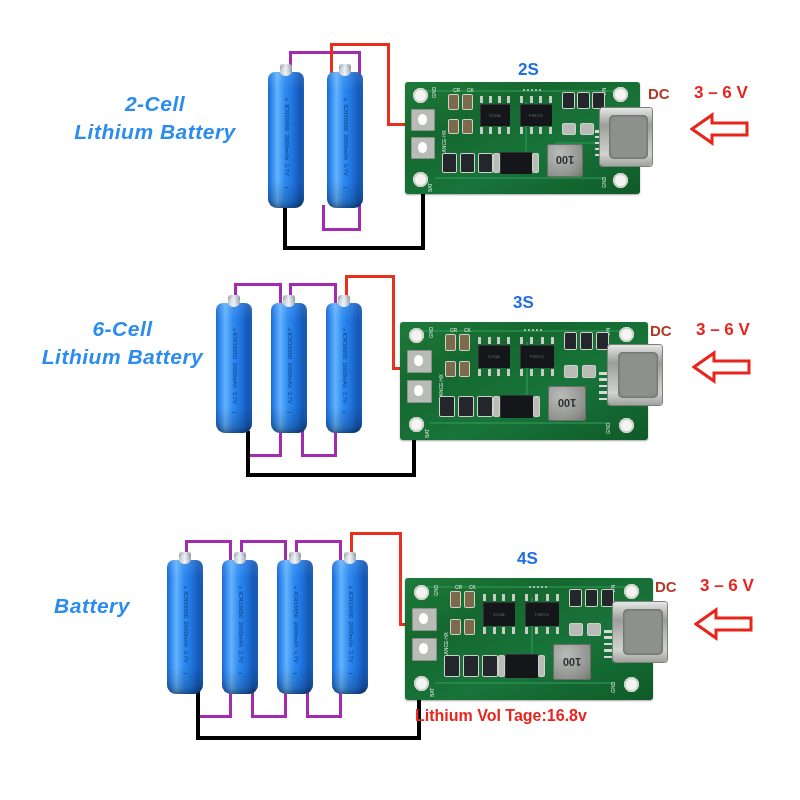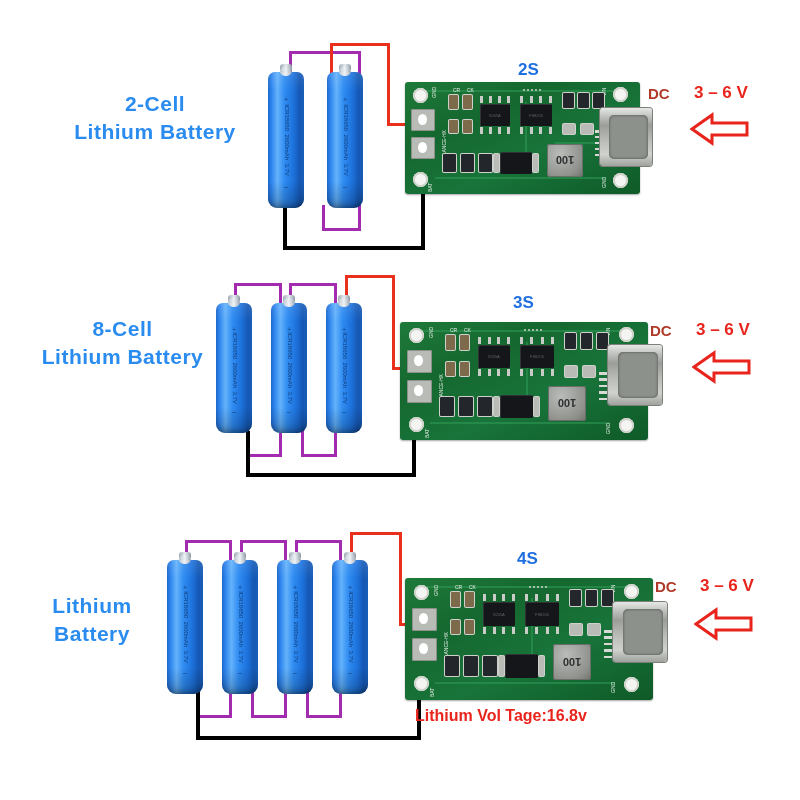--- a/index.html
+++ b/index.html
@@ -7,21 +7,21 @@
        font-family:"Liberation Sans", sans-serif;}
 
   .section{position:absolute;left:0;width:800px;}
   #sec-2s{top:0;height:265px;}
   #sec-3s{top:265px;height:255px;}
   #sec-4s{top:520px;height:280px;}
 
   
   .caption{position:absolute;color:#2b8cf0;font-weight:bold;
            text-align:center;line-height:1.32;letter-spacing:.5px;}
-  .caption div{white-space:nowrap;}
+  .caption div{white-space:nowrap;font-style:italic;}
 
   
   .cell{position:absolute;border-radius:7px 7px 9px 9px;
         background:linear-gradient(to right,
            #1f6fd8 0%, #2f86ee 10%, #64b2fb 26%, #2f8cf2 46%,
            #1d72dc 70%, #1558b4 88%, #1a62c2 100%);
         box-shadow:inset 0 -5px 7px -4px rgba(0,0,0,.45);}
   .cell .cap{position:absolute;top:-5px;left:50%;transform:translateX(-50%);
         width:34%;height:9px;border-radius:50%;
         background:linear-gradient(to right,#b9c3cc,#eef2f6,#9aa5b0);}
@@ -247,21 +247,21 @@
 
   <svg class="arrow" style="left:690px;top:112px;" width="60" height="34" viewBox="0 0 60 34">
     <polygon points="2,17 22,3 22,11 57,11 57,23 22,23 22,31" fill="#ffffff" stroke="#e8241c" stroke-width="3" stroke-linejoin="miter"></polygon>
   </svg>
 
 </div>
 
 <div class="section" id="sec-3s">
 
   <div class="caption" style="left:15px;top:50px;width:215px;font-size:21px;">
-    <div>8-Cell</div>
+    <div>6-Cell</div>
     <div>Lithium Battery</div>
   </div>
 
   <div class="wire w-purple" style="left:234px;top:18px;width:3px;height:21px;"></div>
   <div class="wire w-purple" style="left:234px;top:18px;width:48px;height:3px;"></div>
   <div class="wire w-purple" style="left:279px;top:18px;width:3px;height:174px;"></div>
   <div class="wire w-purple" style="left:246px;top:189px;width:36px;height:3px;"></div>
   <div class="wire w-purple" style="left:246px;top:166px;width:3px;height:26px;"></div>
 
   <div class="wire w-purple" style="left:289px;top:18px;width:3px;height:21px;"></div>
@@ -418,21 +418,20 @@
 
   <svg class="arrow" style="left:692px;top:85px;" width="60" height="34" viewBox="0 0 60 34">
     <polygon points="2,17 22,3 22,11 57,11 57,23 22,23 22,31" fill="#ffffff" stroke="#e8241c" stroke-width="3" stroke-linejoin="miter"></polygon>
   </svg>
 
 </div>
 
 <div class="section" id="sec-4s">
 
   <div class="caption" style="left:22px;top:72px;width:140px;font-size:21px;">
-    <div>Lithium</div>
     <div>Battery</div>
   </div>
 
   <div class="wire w-purple" style="left:185px;top:20px;width:3px;height:21px;"></div>
   <div class="wire w-purple" style="left:185px;top:20px;width:47px;height:3px;"></div>
   <div class="wire w-purple" style="left:229px;top:20px;width:3px;height:178px;"></div>
   <div class="wire w-purple" style="left:196px;top:195px;width:36px;height:3px;"></div>
   <div class="wire w-purple" style="left:196px;top:172px;width:3px;height:26px;"></div>
 
   <div class="wire w-purple" style="left:240px;top:20px;width:3px;height:21px;"></div>

